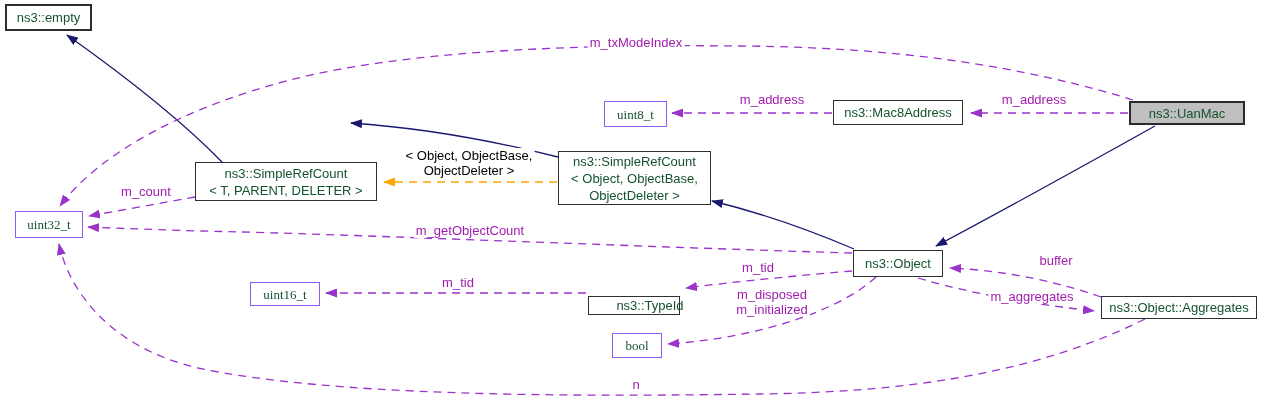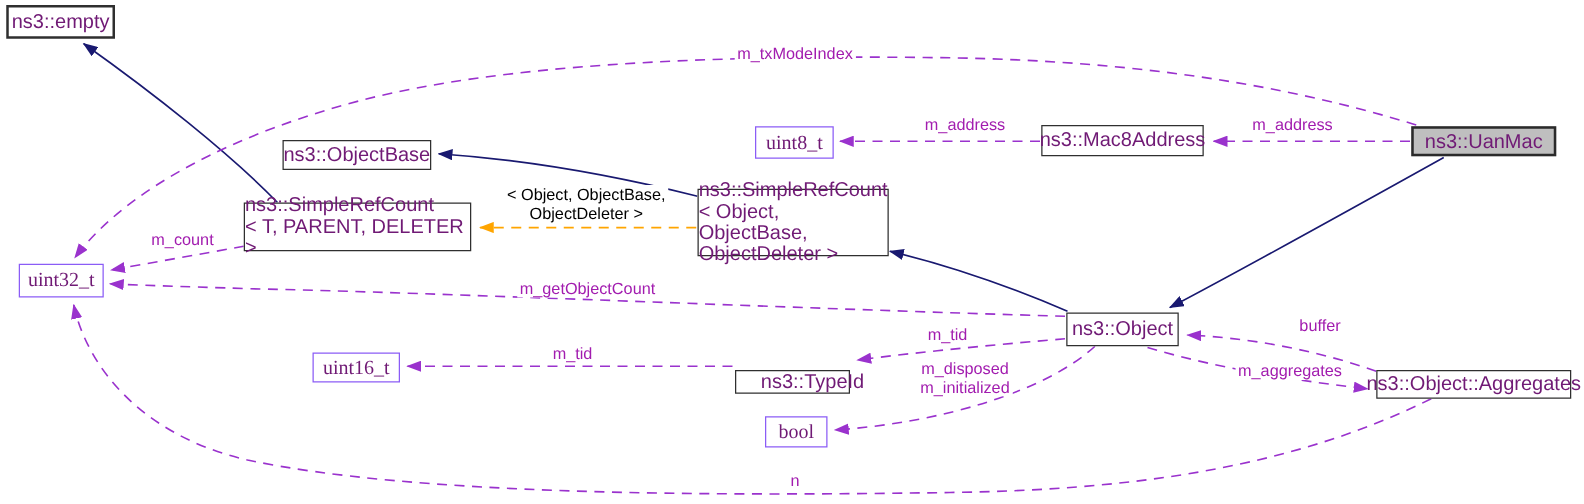--- a/index.html
+++ b/index.html
@@ -10,24 +10,25 @@
     font-family:"Liberation Sans", sans-serif;
     overflow:hidden;
   }
   #edges{position:absolute;left:0;top:0;z-index:1;}
   .edge-inh{stroke:#191970;stroke-width:1.3;fill:none;}
   .edge-use{stroke:#9a32cd;stroke-width:1.3;fill:none;stroke-dasharray:8 6;}
   .edge-tpl{stroke:#ffa500;stroke-width:1.4;fill:none;stroke-dasharray:8 6;}
   .node{
     position:absolute;z-index:2;
     display:flex;align-items:center;justify-content:center;
+    text-align:center;
     background:#ffffff;
     border:1.4px solid #2f2f2f;
-    color:#701a75;
-    font-size:16px;line-height:17px;
+    color:#14532d;
+    font-size:13px;line-height:17px;
     white-space:pre-line;
     box-sizing:border-box;
     cursor:pointer;
   }
   .node.primitive{border:1px solid #8b5cf6;cursor:default;font-family:Liberation Serif, serif;}
   .node.strong{border-width:2px;}
   .node.selected{background:#bfbfbf;border:2px solid #2a2a2a;cursor:default;}
   .elabel{
     position:absolute;z-index:3;
     transform:translateX(-50%);
@@ -72,21 +73,20 @@
     <path class="edge-use" marker-end="url(#arr-use)" d="M 876 277 C 838 312, 756 338, 668 344"></path>
     <path class="edge-use" marker-end="url(#arr-use)" d="M 1101 297 C 1050 279, 996 270, 950 268"></path>
     <path class="edge-use" marker-end="url(#arr-use)" d="M 918 278 C 975 295, 1040 305, 1094 311"></path>
     <path class="edge-use" marker-end="url(#arr-use)" d="M 1145 319 C 1030 376, 900 392, 760 394 C 560 397, 330 396, 198 368 C 115 349, 70 295, 59 244"></path>
 
     <path class="edge-tpl" marker-end="url(#arr-tpl)" d="M 557 182 L 384 182"></path>
   </svg>
 
   <div class="node strong" style="left:5px;top:4px;width:87px;height:27px;">ns3::empty</div>
 
-  <div class="node" style="left:226px;top:112px;width:119px;height:24px;">ns3::ObjectBase</div>
 
   <div class="node" style="left:195px;top:162px;width:182px;height:39px;">ns3::SimpleRefCount
 &lt; T, PARENT, DELETER &gt;</div>
 
   <div class="node" style="left:558px;top:151px;width:153px;height:54px;">ns3::SimpleRefCount
 &lt; Object, ObjectBase,
 ObjectDeleter &gt;</div>
 
   <div class="node primitive" style="left:15px;top:211px;width:68px;height:27px;">uint32_t</div>
 

